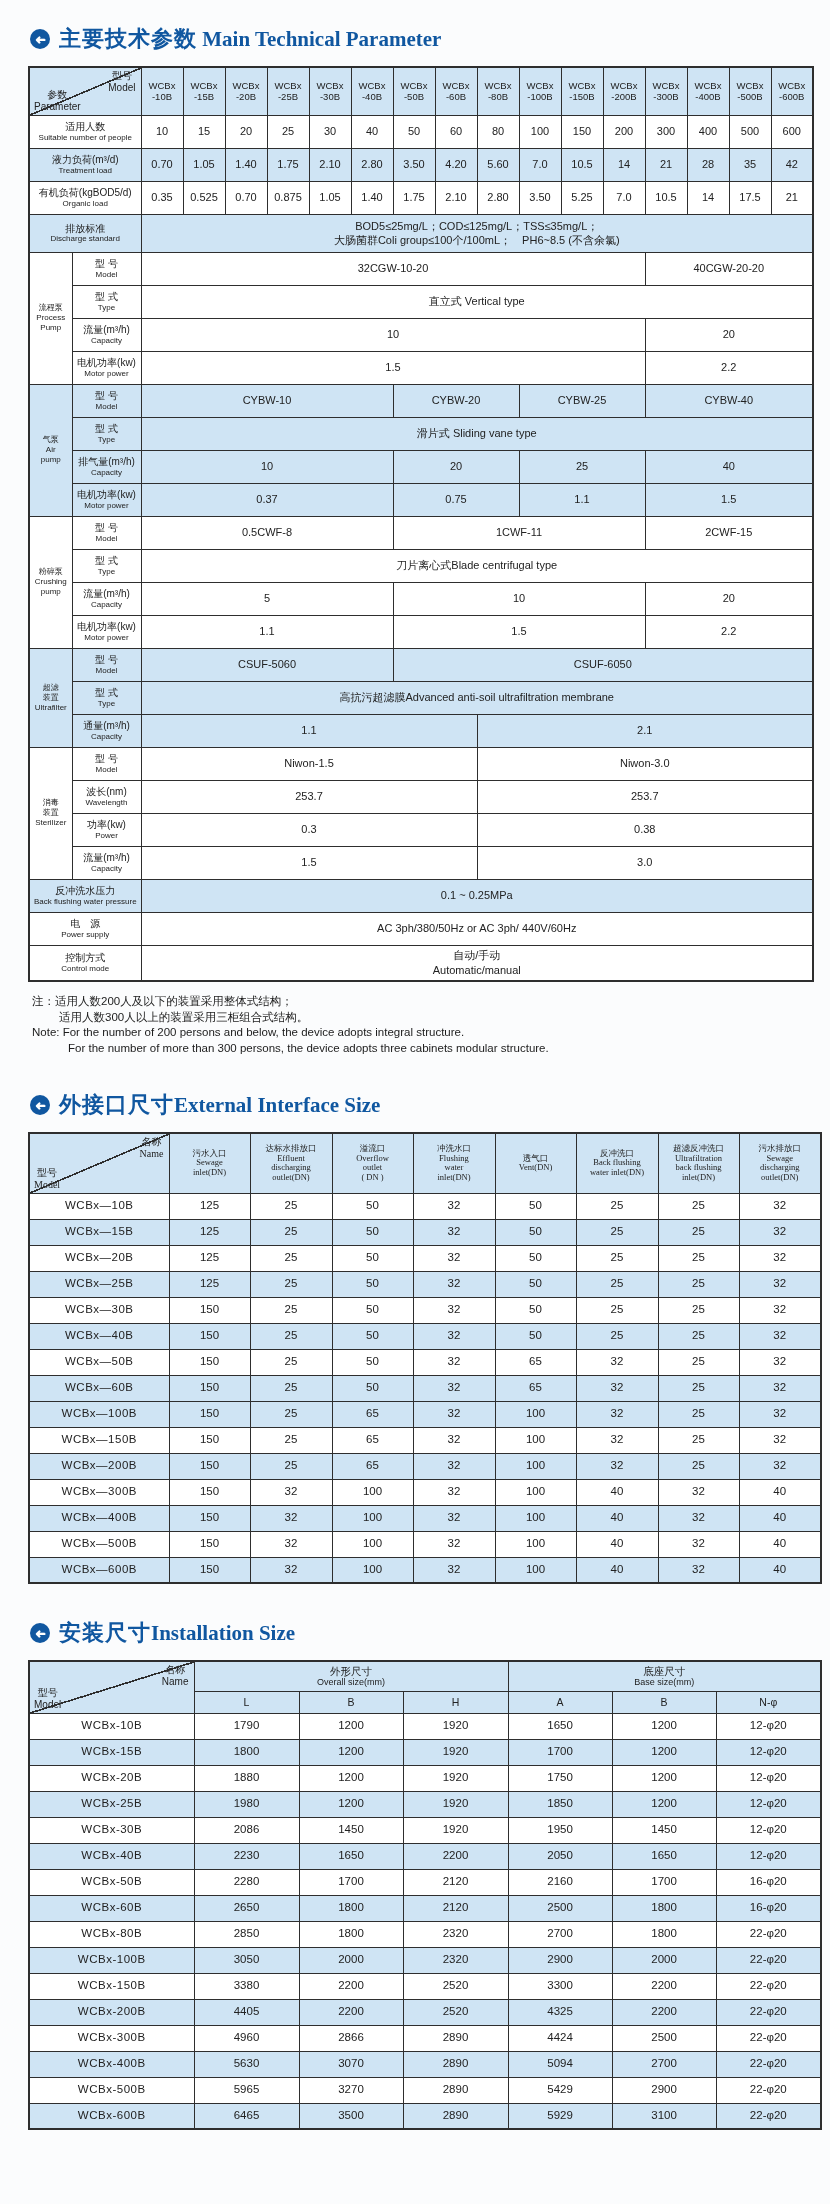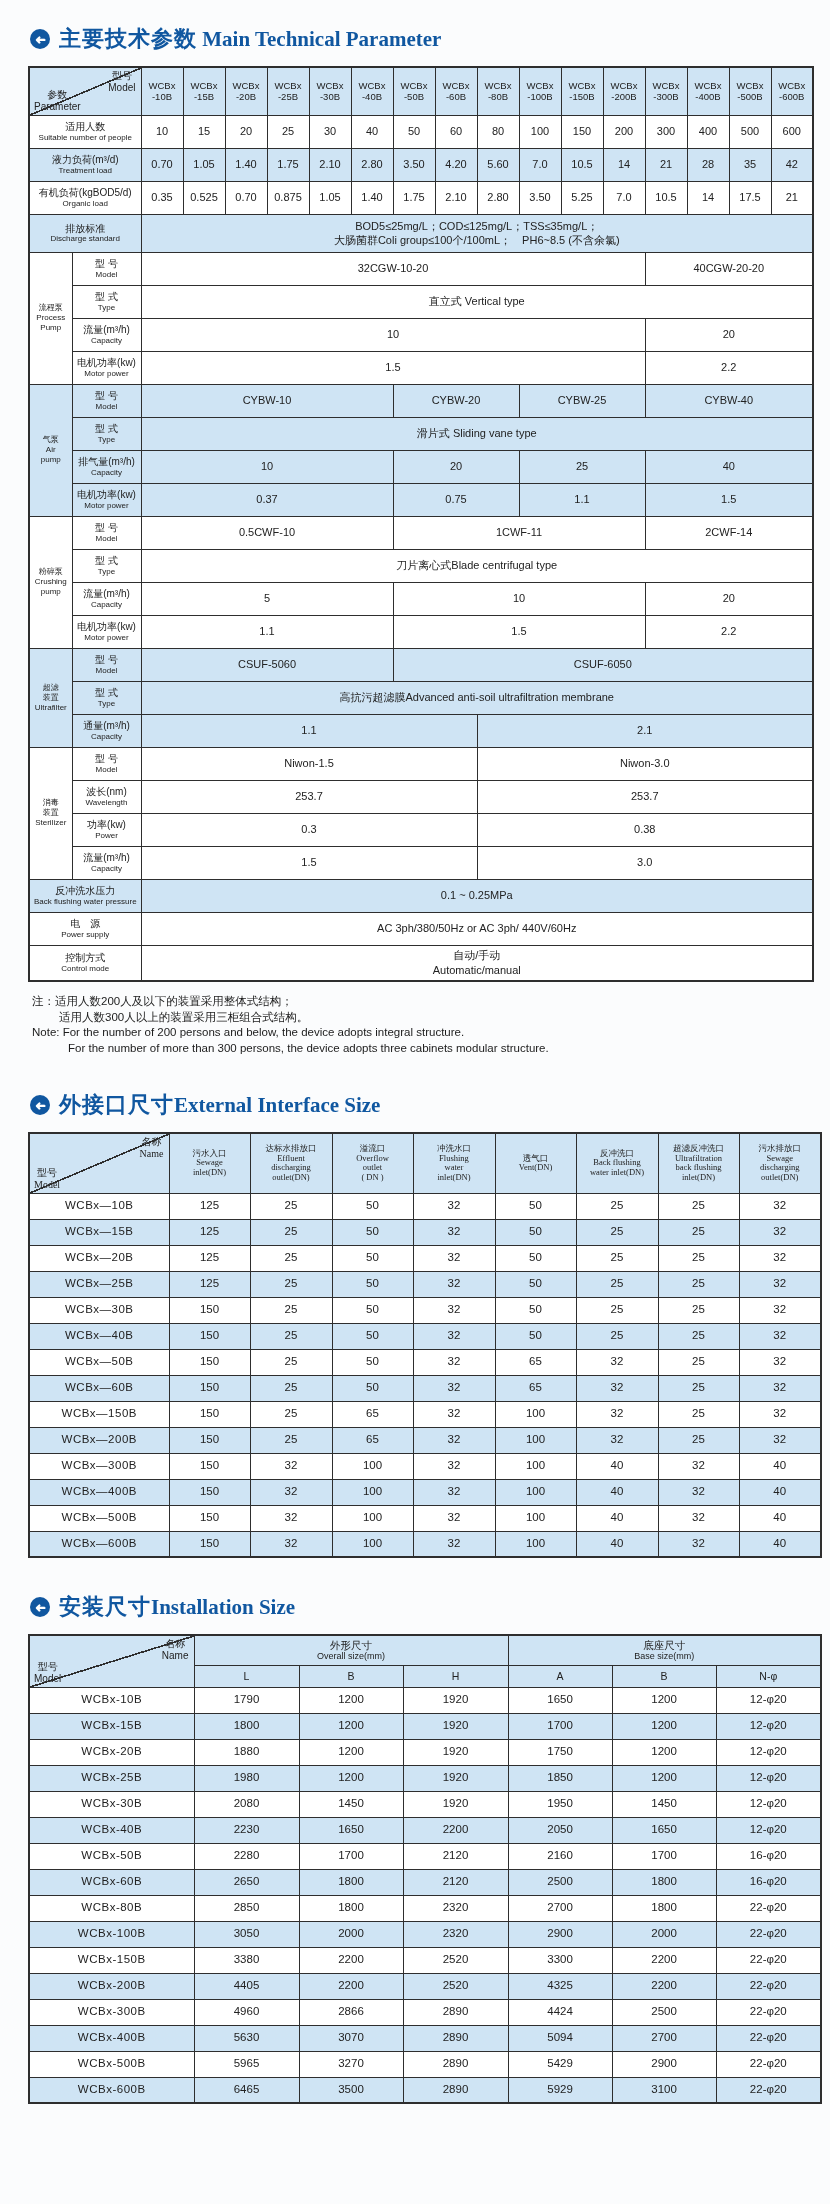--- a/index.html
+++ b/index.html
@@ -475,27 +475,27 @@
           <td class="k-g" rowspan="4">
             <div class="ln ln0">粉碎泵</div>
             <div class="ln ln1">Crushing</div>
             <div class="ln ln2">pump</div>
           </td>
           <td class="k-l">
             <div class="ln ln0">型 号</div>
             <div class="ln ln1">Model</div>
           </td>
           <td class="k-v" colspan="6">
-            <div class="ln ln0">0.5CWF-10</div>
+            <div class="ln ln0">0.5CWF-8</div>
           </td>
           <td class="k-v" colspan="6">
             <div class="ln ln0">1CWF-11</div>
           </td>
           <td class="k-v" colspan="4">
-            <div class="ln ln0">2CWF-14</div>
+            <div class="ln ln0">2CWF-15</div>
           </td>
         </tr>
         <tr class="bg-w">
           <td class="k-l">
             <div class="ln ln0">型 式</div>
             <div class="ln ln1">Type</div>
           </td>
           <td class="k-v" colspan="16">
             <div class="ln ln0">刀片离心式Blade centrifugal type</div>
           </td>
@@ -961,20 +961,49 @@
           <td class="k-v">
             <div class="ln ln0">32</div>
           </td>
           <td class="k-v">
             <div class="ln ln0">25</div>
           </td>
           <td class="k-v">
             <div class="ln ln0">32</div>
           </td>
         </tr>
+        <tr class="bg-b">
+          <td class="k-r">
+            <div class="ln ln0">WCBx—100B</div>
+          </td>
+          <td class="k-v">
+            <div class="ln ln0">150</div>
+          </td>
+          <td class="k-v">
+            <div class="ln ln0">25</div>
+          </td>
+          <td class="k-v">
+            <div class="ln ln0">65</div>
+          </td>
+          <td class="k-v">
+            <div class="ln ln0">32</div>
+          </td>
+          <td class="k-v">
+            <div class="ln ln0">100</div>
+          </td>
+          <td class="k-v">
+            <div class="ln ln0">32</div>
+          </td>
+          <td class="k-v">
+            <div class="ln ln0">25</div>
+          </td>
+          <td class="k-v">
+            <div class="ln ln0">32</div>
+          </td>
+        </tr>
         <tr class="bg-w">
           <td class="k-r">
             <div class="ln ln0">WCBx—150B</div>
           </td>
           <td class="k-v">
             <div class="ln ln0">150</div>
           </td>
           <td class="k-v">
             <div class="ln ln0">25</div>
           </td>
@@ -1294,21 +1323,21 @@
           </td>
           <td class="k-v">
             <div class="ln ln0">12-φ20</div>
           </td>
         </tr>
         <tr class="bg-w">
           <td class="k-r">
             <div class="ln ln0">WCBx-30B</div>
           </td>
           <td class="k-v">
-            <div class="ln ln0">2080</div>
+            <div class="ln ln0">2086</div>
           </td>
           <td class="k-v">
             <div class="ln ln0">1450</div>
           </td>
           <td class="k-v">
             <div class="ln ln0">1920</div>
           </td>
           <td class="k-v">
             <div class="ln ln0">1950</div>
           </td>

